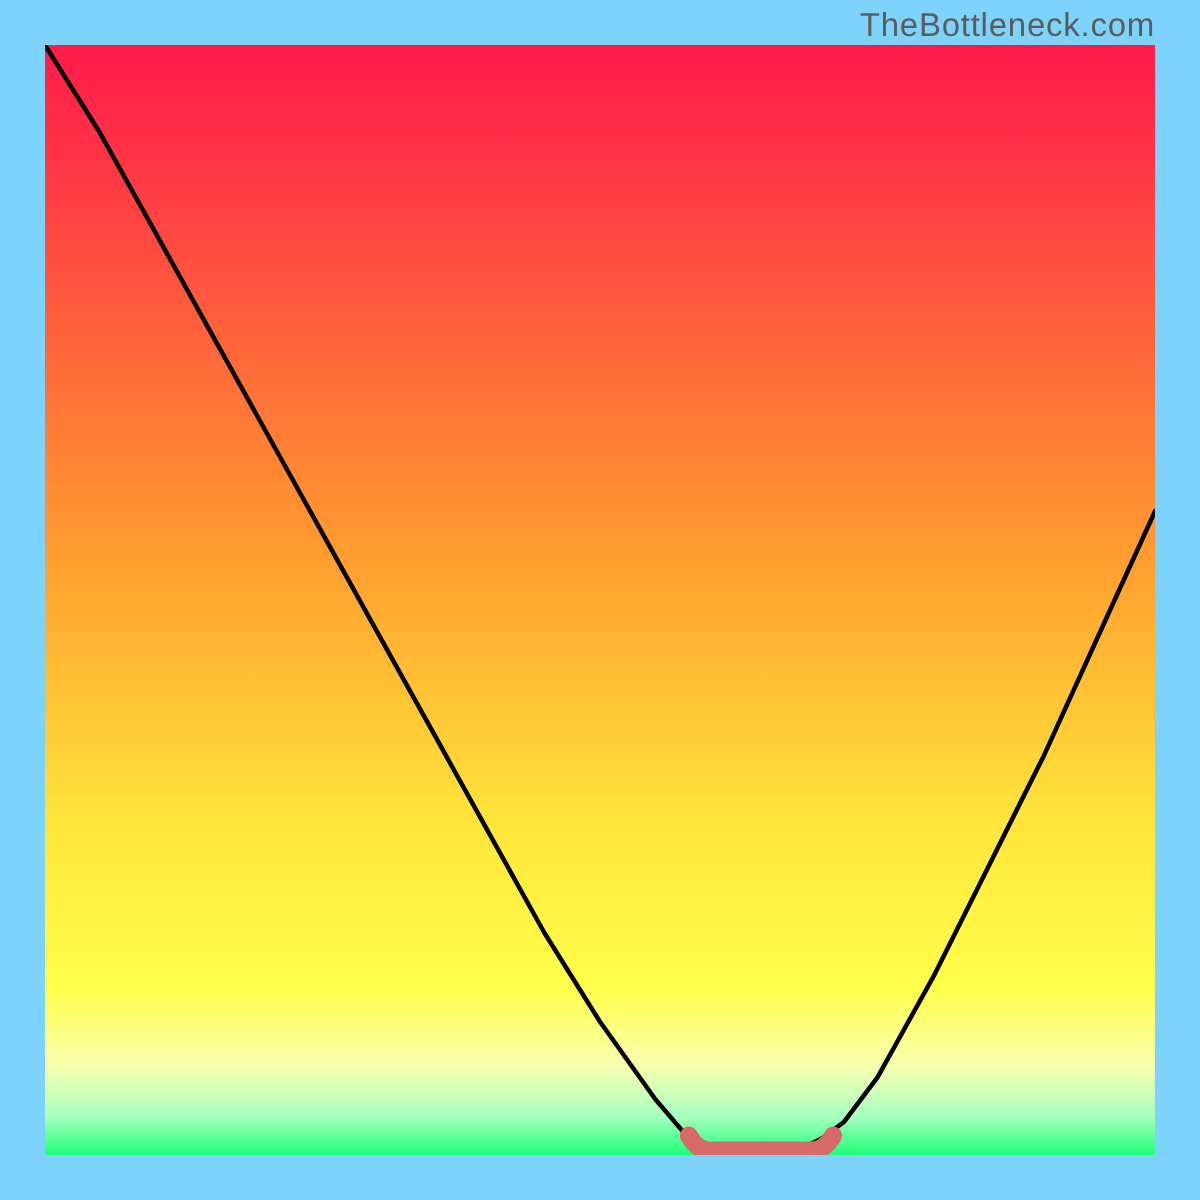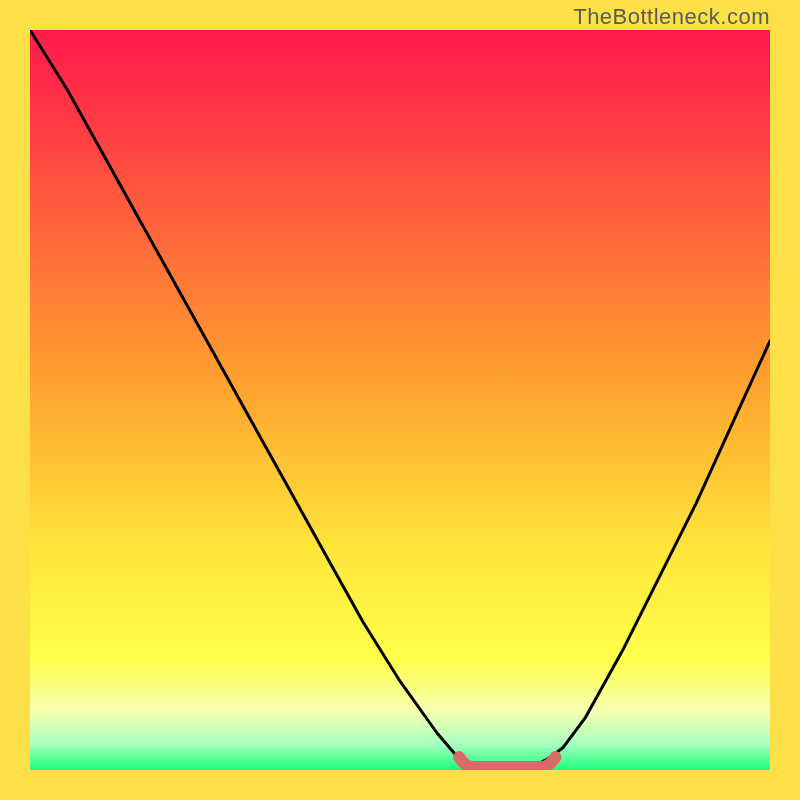--- a/index.html
+++ b/index.html
@@ -9,21 +9,21 @@
     height: 800px;
     background: #000;
     overflow: hidden;
   }
   .frame {
     position: absolute;
     left: 0;
     top: 0;
     width: 800px;
     height: 800px;
-    background: #fde047;
+    background: #7dd3fc;
   }
   .plot {
     position: absolute;
     left: 30px;
     top: 30px;
     width: 740px;
     height: 740px;
     overflow: hidden;
   }
   .watermark {

